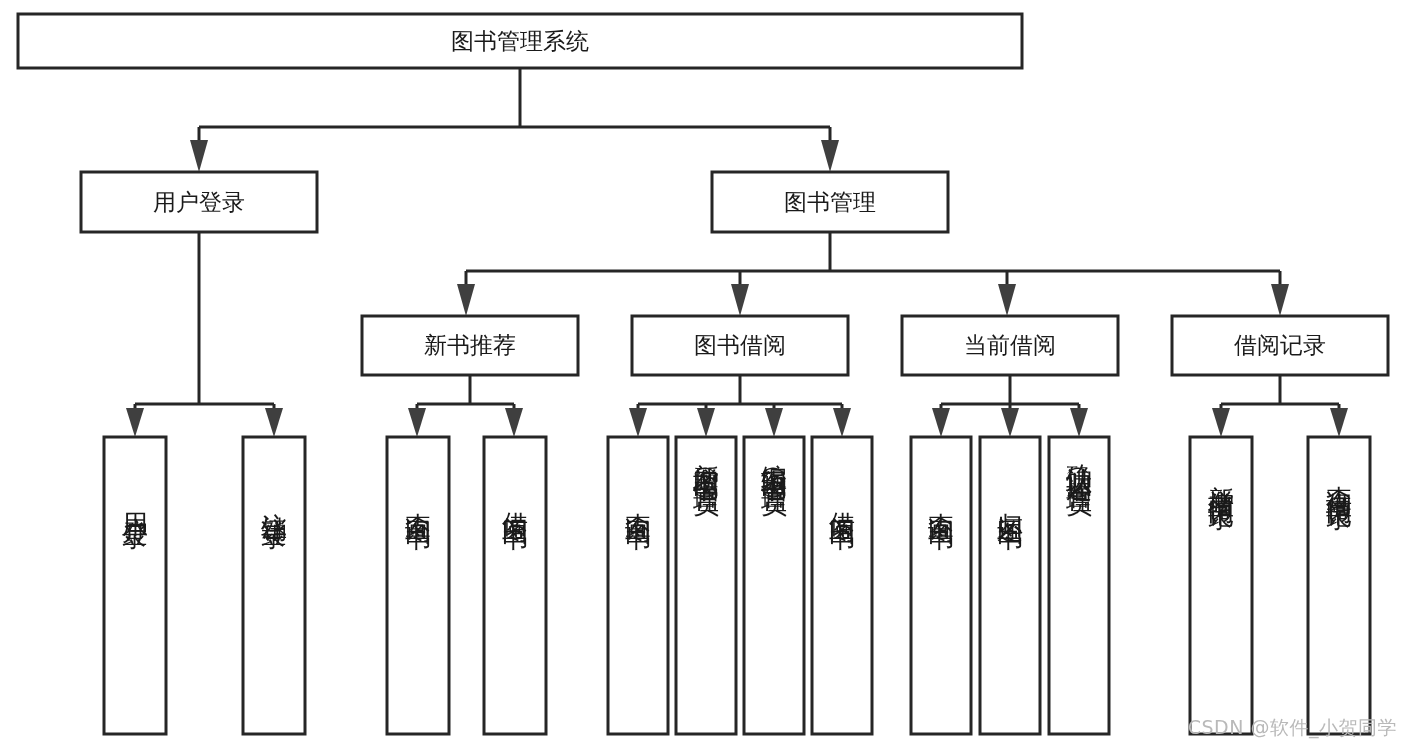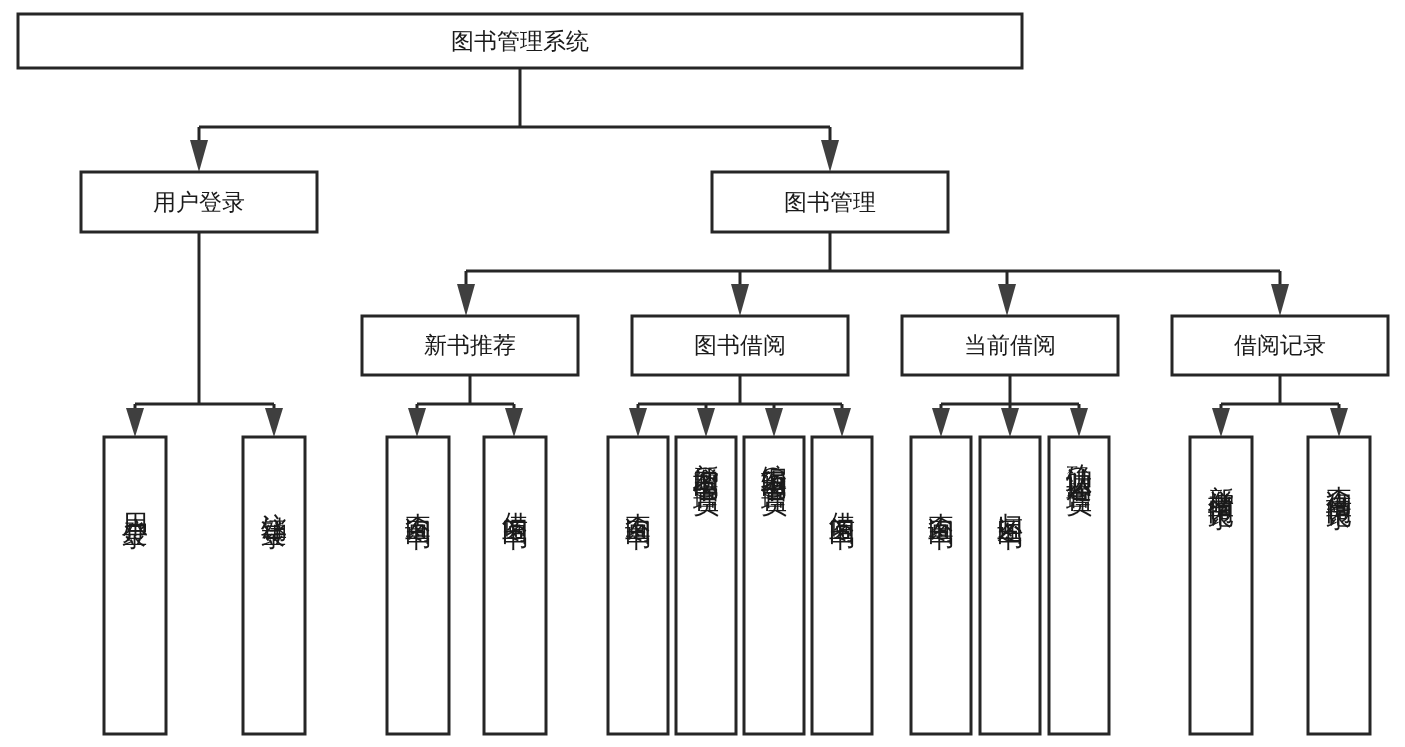--- a/index.html
+++ b/index.html
@@ -247,14 +247,15 @@
     <span class="vert-label">确认归还（管理员）</span>
   </div>
 
   <div class="vert-label-wrap" style="left:1190px; top:465px; width:62px; height:265px;">
     <span class="vert-label">新增借阅记录</span>
   </div>
   <div class="vert-label-wrap" style="left:1308px; top:465px; width:62px; height:265px;">
     <span class="vert-label">查询借阅记录</span>
   </div>
 
+  <div class="watermark">CSDN @软件_小贺同学</div>
 
 </div>
 
 </body></html>

